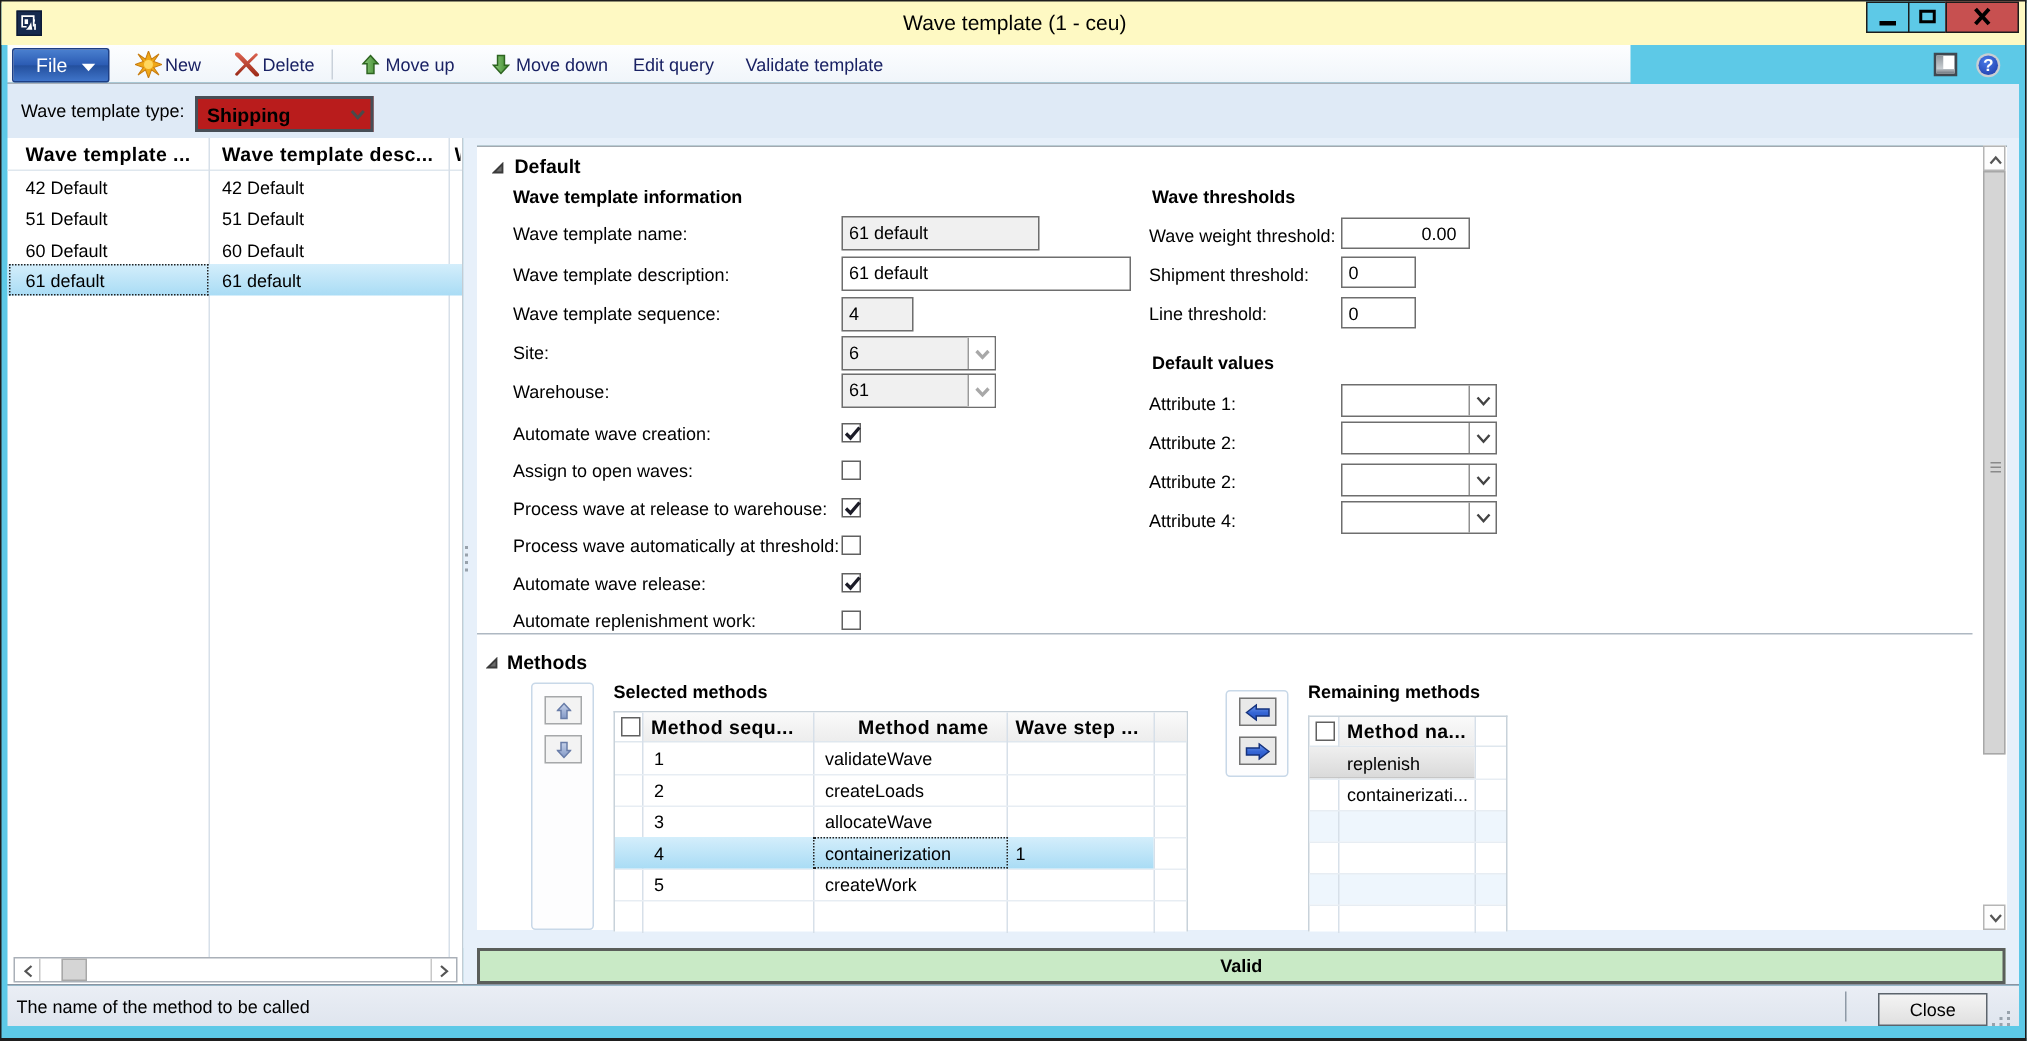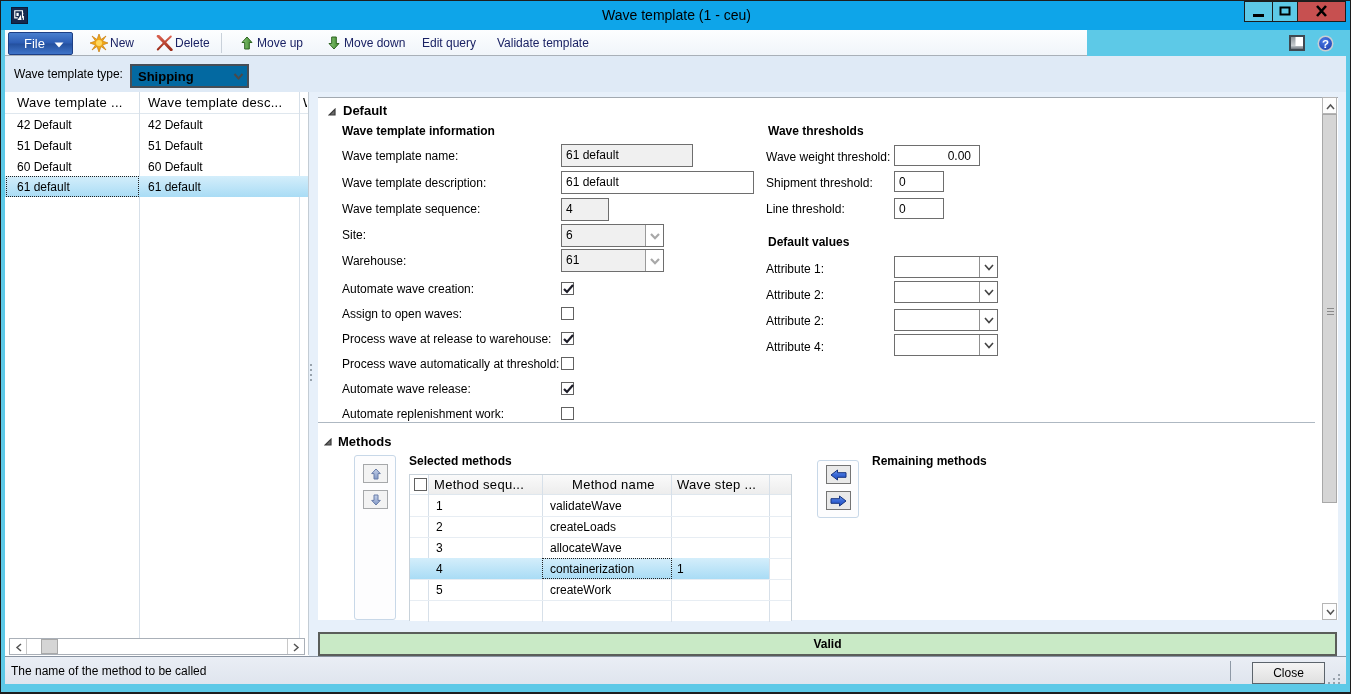--- a/index.html
+++ b/index.html
@@ -1,57 +1,57 @@
 <!DOCTYPE html>
 <html><head>
 <meta charset="utf-8">
 <style>
 *{box-sizing:border-box;margin:0;padding:0;}
 html,body{width:1351px;height:694px;overflow:hidden;}
 body{font-family:"Liberation Sans",sans-serif;position:relative;background:#000;}
 .abs{position:absolute;}
 #frame{position:absolute;left:0;top:0;width:1351px;height:694px;background:#5dc9e7;border:1px solid #1c1c1c;}
 
-#title{position:absolute;left:1px;top:1px;width:1349px;height:29px;background:#0ea5e9;}
+#title{position:absolute;left:1px;top:1px;width:1349px;height:29px;background:#fef9c3;}
 #titletext{position:absolute;left:0;top:6px;width:1351px;text-align:center;font-size:14px;color:#000;}
 #appicon{position:absolute;left:10px;top:6px;width:17px;height:17px;background:#15294e;border:1px solid #0c1a36;}
 
 .winbtn{position:absolute;top:0px;height:21px;border:1px solid #1c1c1c;background:#5dc9e7;}
 #btnmin{left:1243px;width:29px;}
 #btnmax{left:1271px;width:26px;}
 #btnclose{left:1296px;width:49px;background:#c75050;}
 
 #toolbar{position:absolute;left:5px;top:30px;width:1082px;height:26px;background:linear-gradient(#fdfeff,#f0f5fa);border-bottom:1px solid #a9b0b8;}
 #filebtn{position:absolute;left:3px;top:2px;width:65px;height:23px;border-radius:2px;background:linear-gradient(#4a80cf,#2c5cb4 48%,#24509e 52%,#3f74c9);border:1px solid #1d3f85;color:#fff;font-size:13px;}
 .tbtxt{position:absolute;top:6px;font-size:12px;color:#1a2264;}
 .tbsep{position:absolute;top:3px;width:1px;height:20px;background:#c9d1da;}
 
 #filterrow{position:absolute;left:5px;top:56px;width:1341px;height:36px;background:#dfeaf6;}
-#wttcombo{position:absolute;left:125px;top:8px;width:119px;height:24px;background:#0369a1;border:2px solid #474e56;}
+#wttcombo{position:absolute;left:125px;top:8px;width:119px;height:24px;background:#b91c1c;border:2px solid #474e56;}
 
 #leftpane{position:absolute;left:5px;top:92px;width:304px;height:564px;background:#fff;}
 #paneborder{position:absolute;left:308px;top:92px;width:1px;height:563px;background:#c3ccd4;}
 #splitter{position:absolute;left:309px;top:92px;width:9px;height:540px;background:#e7f0fa;}
 .gridv{position:absolute;top:0;width:1px;background:#d7e0e9;}
 .gcell{position:absolute;font-size:12px;color:#000;white-space:nowrap;overflow:hidden;}
 
 #mainpanel{position:absolute;left:318px;top:97px;width:1020px;height:523px;background:#fff;border-top:1px solid #a2a9b0;}
 #contentgapR{position:absolute;left:1338px;top:92px;width:8px;height:564px;background:#e7f0fa;}
 #contentgapT{position:absolute;left:318px;top:92px;width:1028px;height:5px;background:#e7f0fa;}
 #contentgapB{position:absolute;left:309px;top:620px;width:1037px;height:36px;background:#e7f0fa;}
 .sectitle{font-size:13px;font-weight:bold;color:#000;}
 .subhead{font-size:12px;font-weight:bold;color:#000;}
 .lbl{position:absolute;font-size:12px;color:#000;white-space:nowrap;}
 .inp{position:absolute;border:1px solid #6e6e6e;font-size:12px;color:#000;padding:0 4px;line-height:21px;}
 .inpgrey{background:#f0f0f0;}
 .inpwhite{background:#fff;}
 .combo-arrow{position:absolute;top:0;bottom:0;width:18px;border-left:1px solid #909090;}
 .chk{position:absolute;width:13px;height:13px;border:1px solid #616161;background:#fff;}
 
-.ghead{font-size:13px;font-weight:normal;color:#000;white-space:nowrap;letter-spacing:0.3px;}
+.ghead{font-size:13px;font-weight:bold;color:#000;white-space:nowrap;letter-spacing:0.3px;}
 
 #validbar{position:absolute;left:318px;top:632px;width:1019px;height:24px;background:#c9eac6;border:2px solid #5a5e5a;text-align:center;font-size:12px;font-weight:bold;line-height:20px;}
 
 #statusbar{position:absolute;left:5px;top:656px;width:1341px;height:28px;background:linear-gradient(#eaeef5,#dfe5ee);border-top:1px solid #8a94a2;font-size:12px;}
 #closebtn{position:absolute;left:1247px;top:5px;width:73px;height:22px;background:linear-gradient(#f4f4f4,#e0e0e0);border:1px solid #5c646c;text-align:center;font-size:12px;line-height:20px;}
 .sb-thumb{position:absolute;background:#d5d5d5;border:1px solid #a8a8a8;}
 svg{display:block;}
 </style>
 </head>
 <body>
@@ -382,20 +382,39 @@
     </div>
     <div class="abs" style="left:8px;top:30px;width:25px;height:19px;border:1px solid #747474;background:#e9e9e9;">
       <svg style="position:absolute;left:3px;top:3px;" width="17" height="12" viewBox="0 0 17 12">
           <path d="M16 6 L9.5 1 V3.7 H1 V8.3 H9.5 V11 Z" fill="url(#lrg)" stroke="#16337e" stroke-width="1"></path>
         </svg>
     </div>
   </div>
 
   <div class="subhead abs" style="left:554px;top:356px;">Remaining methods</div>
 
+  <div class="abs" style="left:554px;top:379px;width:133px;height:144px;border:1px solid #c8d2da;border-bottom:none;background:#fff;">
+    <div class="abs" style="left:0;top:0;width:131px;height:20px;border-bottom:1px solid #dfe7ee;"></div>
+    <div class="abs" style="left:19px;top:0;width:91px;height:19px;background:linear-gradient(#fafafa,#ededed);"></div>
+    <div class="chk" style="left:4px;top:3px;width:13px;height:13px;"></div>
+    <div class="ghead abs" style="left:25px;top:2px;">Method na...</div>
+    <div class="abs" style="left:0;top:62px;width:131px;height:21px;background:#eef6fd;"></div>
+    <div class="abs" style="left:0;top:104px;width:131px;height:21px;background:#eef6fd;"></div>
+    <div class="gridv" style="left:19px;top:0;height:144px;"></div>
+    <div class="gridv" style="left:110px;top:0;height:144px;"></div>
+
+    <div class="abs" style="left:0px;top:20px;width:110px;height:21px;background:linear-gradient(#efefef,#dadada);border-bottom:1px solid #c6c6c6;"></div>
+    <div class="gcell" style="left:25px;top:24px;">replenish</div>
+    <div class="gcell" style="left:25px;top:45px;">containerizati...</div>
+    <div class="abs" style="left:0;top:41px;width:131px;height:1px;background:#e7edf3;"></div>
+    <div class="abs" style="left:0;top:62px;width:131px;height:1px;background:#e7edf3;"></div>
+    <div class="abs" style="left:0;top:83px;width:131px;height:1px;background:#e7edf3;"></div>
+    <div class="abs" style="left:0;top:104px;width:131px;height:1px;background:#e7edf3;"></div>
+    <div class="abs" style="left:0;top:125px;width:131px;height:1px;background:#e7edf3;"></div>
+  </div>
 </div>
 
 <div id="validbar">Valid</div>
 <div id="statusbar">
   <div class="abs" style="left:6px;top:7px;">The name of the method to be called</div>
   <div class="abs" style="left:1225px;top:4px;width:1px;height:20px;background:#8e99a6;"></div>
   <div id="closebtn">Close</div>
   <div class="abs" style="left:1333px;top:17px;width:2px;height:2px;background:#98a2ac;box-shadow:-5px 4px 0 #98a2ac,0 4px 0 #98a2ac,-10px 8px 0 #98a2ac,-5px 8px 0 #98a2ac,0 8px 0 #98a2ac;"></div>
 </div>
 

